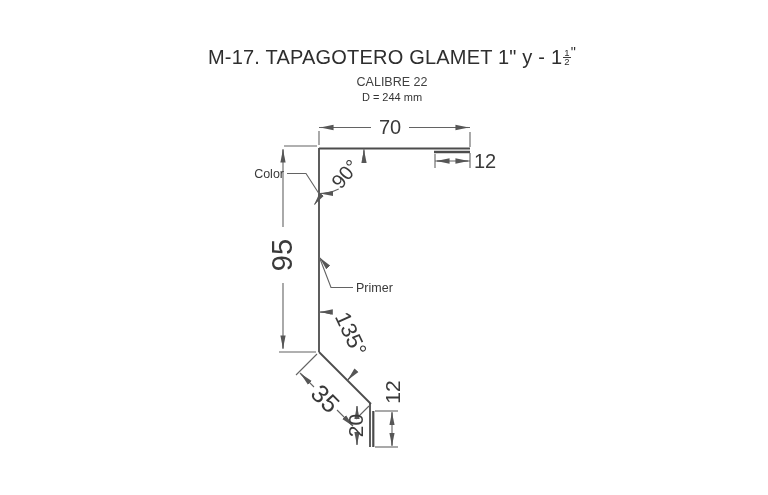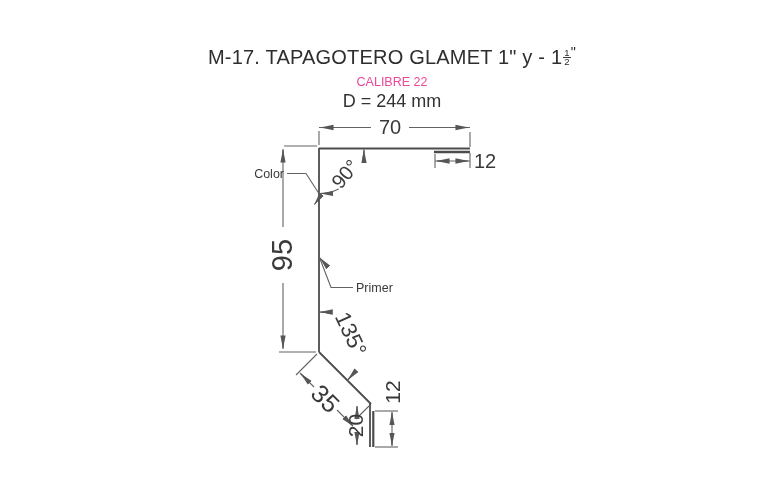--- a/index.html
+++ b/index.html
@@ -6,22 +6,22 @@
   .page{
     position:relative;width:768px;height:495px;background:#ffffff;overflow:hidden;
     font-family:"Liberation Sans","DejaVu Sans",sans-serif;color:#3a3a3a;
   }
   .title-block{position:absolute;left:92px;width:600px;text-align:center;}
   .main-title{top:46px;font-size:20px;letter-spacing:.2px;color:#2e2e2e;white-space:nowrap;}
   .frac{display:inline-block;vertical-align:-0.12em;line-height:.9;font-size:9.5px;text-align:center;margin-left:1px;}
   .frac .num{display:block;border-bottom:1px solid #3a3a3a;padding:0 1px;}
   .frac .den{display:block;}
   .ttl-quote{font-size:.72em;position:relative;top:-0.52em;}
-  .sub1{top:75px;font-size:12.5px;color:#ec4899;}
-  .sub2{top:91px;font-size:18px;color:#333;}
+  .sub1{top:75px;font-size:12.5px;color:#404040;}
+  .sub2{top:91px;font-size:11px;color:#333;}
   svg text{font-family:"Liberation Sans","DejaVu Sans",sans-serif;fill:#3a3a3a;}
   .dim-stroke{stroke:#636363;stroke-width:1.1;fill:none;}
   .profile-stroke{stroke:#4c4c4c;fill:none;}
 </style>
 </head>
 <body>
 
 <div class="page">
 
   <div class="title-block main-title">

